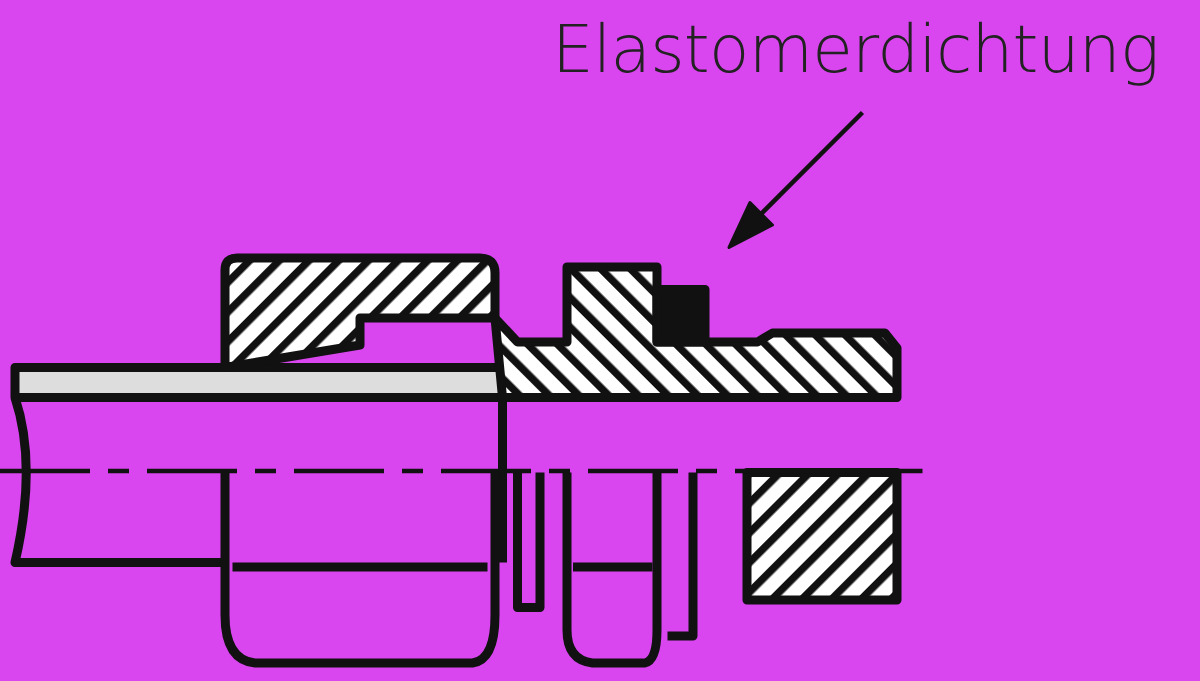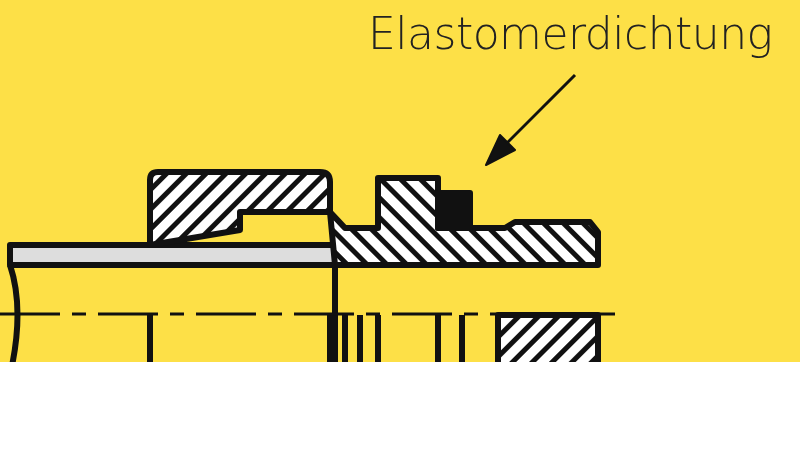--- a/index.html
+++ b/index.html
@@ -1,16 +1,16 @@
 <!DOCTYPE html>
 <html><head>
 <meta charset="utf-8">
 <style>
 html,body{margin:0;padding:0;background:#fff;}
-#stage{position:relative;width:800px;height:362px;overflow:hidden;background:#fde047;}
+#stage{position:relative;width:800px;height:454px;overflow:hidden;background:#d946ef;}
 #label{position:absolute;left:368px;top:8px;font-family:"DejaVu Sans",sans-serif;font-size:44px;font-weight:200;color:#222;letter-spacing:-0.5px;}
 svg{position:absolute;left:0;top:0;}
 </style>
 </head>
 <body>
 
 <div id="stage">
   <div id="label">Elastomerdichtung</div>
   <svg width="800" height="454" viewBox="0 0 800 454">
     <defs>

